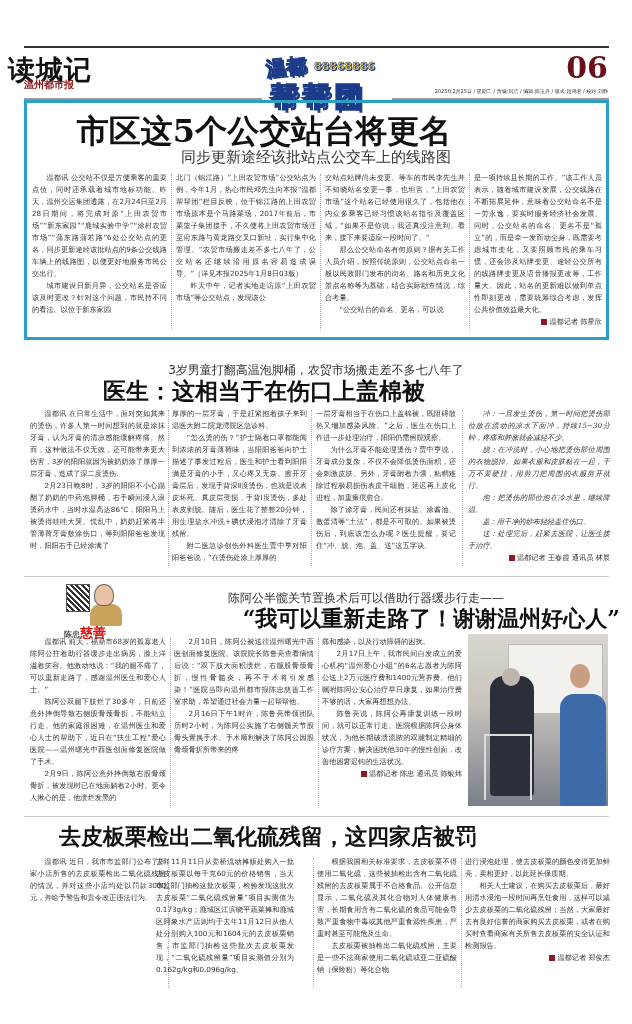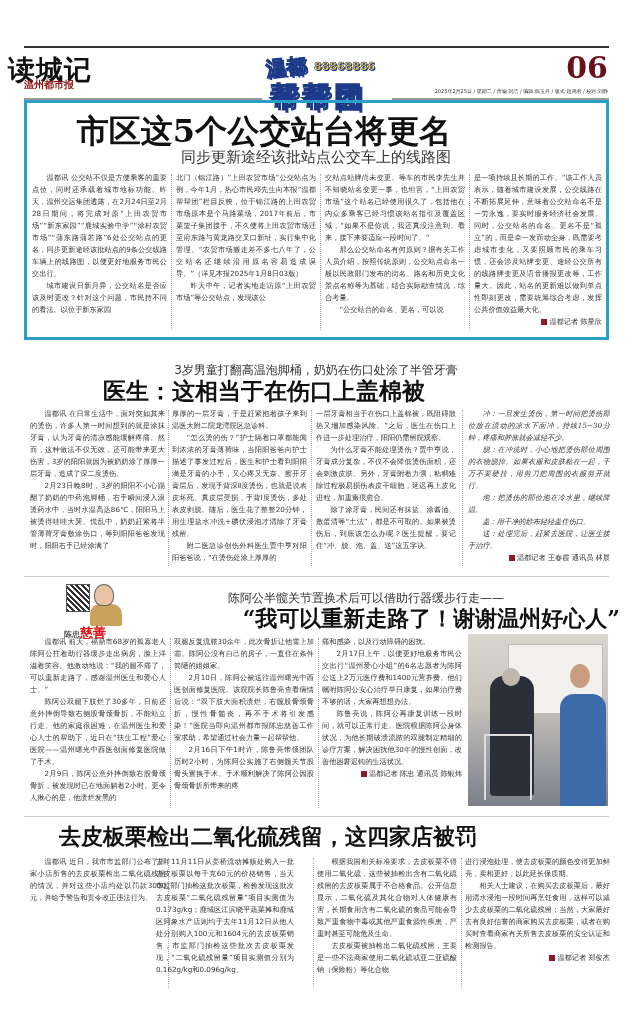--- a/index.html
+++ b/index.html
@@ -74,21 +74,21 @@
   <p class="noind">交站点站牌尚未变更。等车的市民李先生并不知晓站名变更一事，也坦言，“上田农贸市场”这个站名已经使用很久了，包括他在内众多乘客已经习惯该站名指引及覆盖区域，“如果不是你说，我还真没注意到。看来，接下来要适应一段时间了。”</p>
   <p>那么公交站命名有何原则？据有关工作人员介绍，按照传统原则，公交站点命名一般以民政部门发布的街名、路名和历史文化景点名称等为基础，结合实际勘查情况，综合考量。</p>
   <p>“公交站台的命名、更名，可以说</p>
 </div>
 <div class="vsep" style="left:469px;top:174px;height:156px;"></div>
 <div class="col" style="left:474px;top:172px;width:128px;height:160px;">
   <p class="noind">是一项持续且长期的工作。”该工作人员表示，随着城市建设发展，公交线路在不断拓展延伸，意味着公交站命名不是一劳永逸，要实时服务经济社会发展。同时，公交站名的命名、更名不是“孤立”的，而是牵一发而动全身，既需要考虑城市变化，又要照顾市民的乘车习惯，还会涉及站牌变更、途经公交所有的线路牌变更及语音播报更改等，工作量大。因此，站名的更新难以做到单点性即刻更改，需要统筹综合考虑，发挥公共价值效益最大化。</p>
   <span class="byline"><span class="sq"></span><span>温都记者 陈星欣</span></span>
 </div>
 
-<div class="sub" style="top:362px;font-size:12px;">3岁男童打翻高温泡脚桶，奶奶在伤口处涂了半管牙膏</div>
+<div class="sub" style="top:362px;font-size:12px;">3岁男童打翻高温泡脚桶，农贸市场搬走差不多七八年了</div>
 <div class="h1" style="top:376px;font-size:23px;">医生：这相当于在伤口上盖棉被</div>
 
 <div class="col" style="left:30px;top:408px;width:135px;height:160px;">
   <p>温都讯 在日常生活中，面对突如其来的烫伤，许多人第一时间想到的就是涂抹牙膏，认为牙膏的清凉感能缓解疼痛。然而，这种做法不仅无效，还可能带来更大伤害，3岁的阳阳就因为被奶奶涂了厚厚一层牙膏，造成了深二度烫伤。</p>
   <p>2月23日晚8时，3岁的阳阳不小心踢翻了奶奶的中药泡脚桶，右手瞬间浸入滚烫药水中，当时水温高达86℃，阳阳马上被烫得哇哇大哭。慌乱中，奶奶赶紧将半管薄荷牙膏敷涂伤口，等到阳阳爸爸发现时，阳阳右手已经涂满了</p>
 </div>
 <div class="vsep" style="left:168px;top:410px;height:156px;"></div>
 <div class="col" style="left:172px;top:408px;width:135px;height:160px;">
   <p class="noind">厚厚的一层牙膏，于是赶紧抱着孩子来到温医大附二院龙湾院区急诊科。</p>
   <p>“怎么烫的伤？”护士隔着口罩都能闻到浓浓的牙膏薄荷味，当阳阳爸爸向护士描述了事发过程后，医生和护士看到阳阳满是牙膏的小手，又心疼又无奈。擦开牙膏层后，发现手背深Ⅱ度烫伤，也就是说表皮坏死、真皮层受损，手背Ⅰ度烫伤，多处表皮剥脱。随后，医生花了整整20分钟，用生理盐水冲洗+碘伏浸泡才清除了牙膏残留。</p>
@@ -121,28 +121,27 @@
 <div class="sub" style="top:590px;left:150px;width:420px;text-align:center;font-size:12px;padding-left:12px;">陈阿公半髋关节置换术后可以借助行器缓步行走——</div>
 <div class="h1" style="top:604px;left:140px;width:480px;text-align:right;font-size:22px;">“我可以重新走路了！谢谢温州好心人”</div>
 
 <div class="col" style="left:30px;top:636px;width:136px;height:175px;">
   <p>温都讯 前天，福鼎市68岁的孤寡老人陈阿公拄着助行器缓步走出病房，脸上洋溢着笑容。他激动地说：“我的腿不痛了，可以重新走路了，感谢温州医生和爱心人士。”</p>
   <p>陈阿公双腿下肢烂了30多年，日前还意外摔倒导致右侧股骨颈骨折，不能站立行走。他的家庭很困难，在温州医生和爱心人士的帮助下，近日在“扶生工程”爱心医院——温州曙光中西医创面修复医院做了手术。</p>
   <p>2月9日，陈阿公意外摔倒致右股骨颈骨折，被发现时已在地面躺着2小时。更令人揪心的是，他溃烂发黑的</p>
 </div>
 <div class="vsep" style="left:170px;top:638px;height:170px;"></div>
 <div class="col" style="left:174px;top:636px;width:140px;height:175px;">
-  <p class="noind">双腿反复流脓30余年，此次骨折让他雪上加霜。陈阿公没有自己的房子，一直住在条件简陋的姐姐家。</p>
   <p>2月10日，陈阿公被送往温州曙光中西医创面修复医院。该院院长陈鲁亮查看病情后说：“双下肢大面积溃烂，右髋股骨颈骨折，慢性骨髓炎，再不手术将引发感染！”医院当即向温州都市报陈忠慈善工作室求助，希望通过社会力量一起帮帮他。</p>
   <p>2月16日下午1时许，陈鲁亮带领团队历时2小时，为陈阿公实施了右侧髋关节股骨头置换手术。手术顺利解决了陈阿公因股骨颈骨折所带来的疼</p>
 </div>
 <div class="vsep" style="left:318px;top:638px;height:170px;"></div>
 <div class="col" style="left:322px;top:636px;width:140px;height:175px;">
   <p class="noind">痛和感染，以及行动障碍的困扰。</p>
-  <p>2月17日上午，以便更好地服务市民公交出行“温州爱心小组”的6名志愿者为陈阿公送上2万元医疗费和1400元营养费。他们嘱咐陈阿公安心治疗早日康复，如果治疗费不够的话，大家再想想办法。</p>
+  <p>2月17日上午，我市民间自发成立的爱心机构“温州爱心小组”的6名志愿者为陈阿公送上2万元医疗费和1400元营养费。他们嘱咐陈阿公安心治疗早日康复，如果治疗费不够的话，大家再想想办法。</p>
   <p>陈鲁亮说，陈阿公再康复训练一段时间，就可以正常行走。医院根据陈阿公身体状况，为他长期破溃流脓的双腿制定精细的诊疗方案，解决困扰他30年的慢性创面，改善他困窘迟钝的生活状况。</p>
   <span class="byline"><span class="sq"></span><span>温都记者 陈忠 通讯员 陈银炜</span></span>
 </div>
 
 <div class="photo" title="陈阿公扶着助行器与医生合影">
   <div class="board"></div>
   <div class="p1"></div>
   <div class="p1h"></div>
   <div class="walker"></div>
   <div class="p2"></div>

